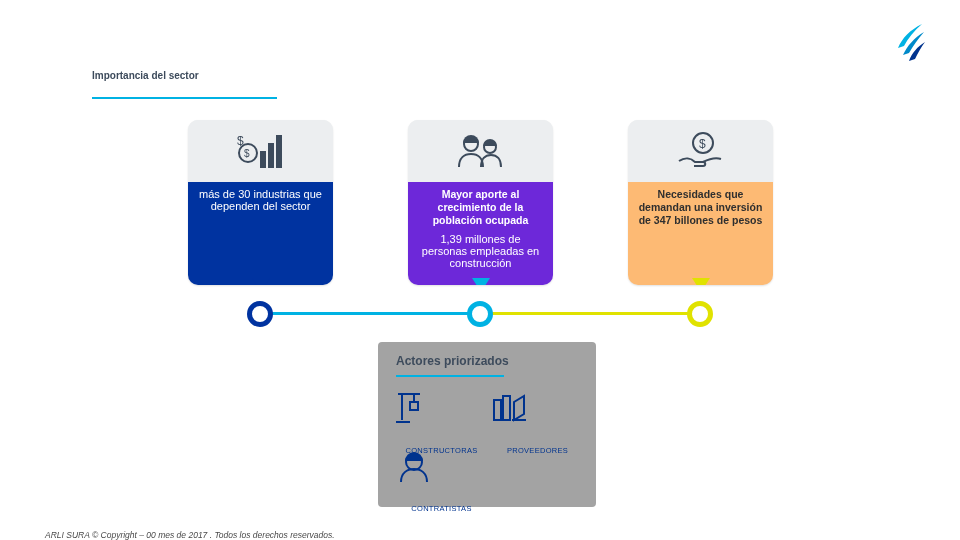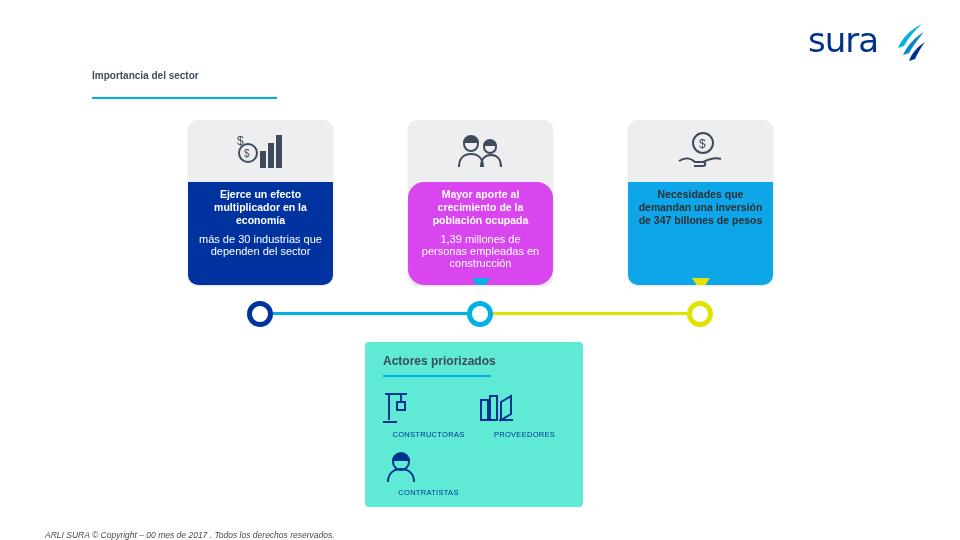--- a/index.html
+++ b/index.html
@@ -101,22 +101,22 @@
     margin-left: -9px;
     width: 18px;
     height: 14px;
   }
 
   .card1 { left: 188px; top: 120px; }
   .card2 { left: 408px; top: 120px; }
   .card3 { left: 628px; top: 120px; }
 
   .card1 .bottom { background: #0033a0; color: #ffffff; }
-  .card2 .bottom { background: #d946ef; color: #ffffff; border-radius: 16px; }
-  .card3 .bottom { background: #0ea5e9; color: #2f2f2f; }
+  .card2 .bottom { background: #6d28d9; color: #ffffff; }
+  .card3 .bottom { background: #fdba74; color: #2f2f2f; }
 
   
   .tl-line {
     position: absolute;
     height: 3px;
     top: 312px;
   }
   .tl-line.a { left: 260px; width: 220px; background: #00b2e3; }
   .tl-line.b { left: 480px; width: 220px; background: #e0e200; }
   .tl-dot {
@@ -128,25 +128,25 @@
     background: #ffffff;
     box-sizing: border-box;
   }
   .tl-dot.d1 { left: 247px; border: 5px solid #0033a0; }
   .tl-dot.d2 { left: 467px; border: 5px solid #00b2e3; }
   .tl-dot.d3 { left: 687px; border: 5px solid #e0e200; }
 
   
   .actors {
     position: absolute;
-    left: 365px;
+    left: 378px;
     top: 342px;
     width: 218px;
     height: 165px;
-    background: #5eead4;
+    background: #a3a3a3;
     border-radius: 4px;
   }
   .actors-title {
     position: absolute;
     left: 18px;
     top: 12px;
     font-size: 12px;
     font-weight: bold;
     color: #3d4b5c;
   }
@@ -160,21 +160,21 @@
   }
   .actor {
     position: absolute;
     width: 95px;
     text-align: center;
   }
   .actor .label {
     font-size: 7.5px;
     color: #00338e;
     letter-spacing: 0.3px;
-    margin-top: 2px;
+    margin-top: 18px;
   }
   .a1 { left: 16px; top: 48px; }
   .a2 { left: 112px; top: 48px; }
   .a3 { left: 16px; top: 106px; }
   .a4 { left: 112px; top: 106px; }
 
   
   .footer {
     position: absolute;
     left: 45px;
@@ -184,21 +184,20 @@
     font-style: italic;
   }
 
   svg { display: block; }
   .icon-wrap { display: flex; justify-content: center; align-items: center; }
 </style>
 </head>
 <body>
 
 <div class="logo">
-  <span class="logo-text">sura</span>
   <span class="logo-mark">
     <svg width="40" height="42" viewBox="0 0 40 42">
       <path d="M34 2 C22 8, 14 16, 10 26 L16 24 C20 16, 26 9, 34 2 Z" fill="#00b2e3"></path>
       <path d="M36 10 C26 16, 19 24, 15 33 L21 31 C25 24, 30 17, 36 10 Z" fill="#0089c9"></path>
       <path d="M37 20 C29 25, 24 31, 21 39 L27 37 C30 31, 33 25, 37 20 Z" fill="#00338e"></path>
     </svg>
   </span>
 </div>
 
 <div class="section-title">Importancia del sector</div>
@@ -211,21 +210,20 @@
         <text x="4" y="16" font-size="12" font-family="Liberation Sans, sans-serif" fill="#3d4b5c">$</text>
         <circle cx="15" cy="24" r="9" fill="none" stroke="#3d4b5c" stroke-width="2"></circle>
         <text x="11" y="28" font-size="10" font-family="Liberation Sans, sans-serif" fill="#3d4b5c">$</text>
         <rect x="27" y="22" width="6" height="17" fill="#3d4b5c"></rect>
         <rect x="35" y="14" width="6" height="25" fill="#3d4b5c"></rect>
         <rect x="43" y="6" width="6" height="33" fill="#3d4b5c"></rect>
       </svg>
     </div>
   </div>
   <div class="bottom">
-    <p class="headline">Ejerce un efecto multiplicador en la economía</p>
     <p class="sub">más de 30 industrias que dependen del sector</p>
   </div>
   <svg class="notch" viewBox="0 0 18 14">
     <polygon points="0,0 18,0 9,14" fill="#0033a0"></polygon>
   </svg>
 </div>
 
 <div class="card card2">
   <div class="top">
     <div class="icon-wrap" style="height:62px;">

